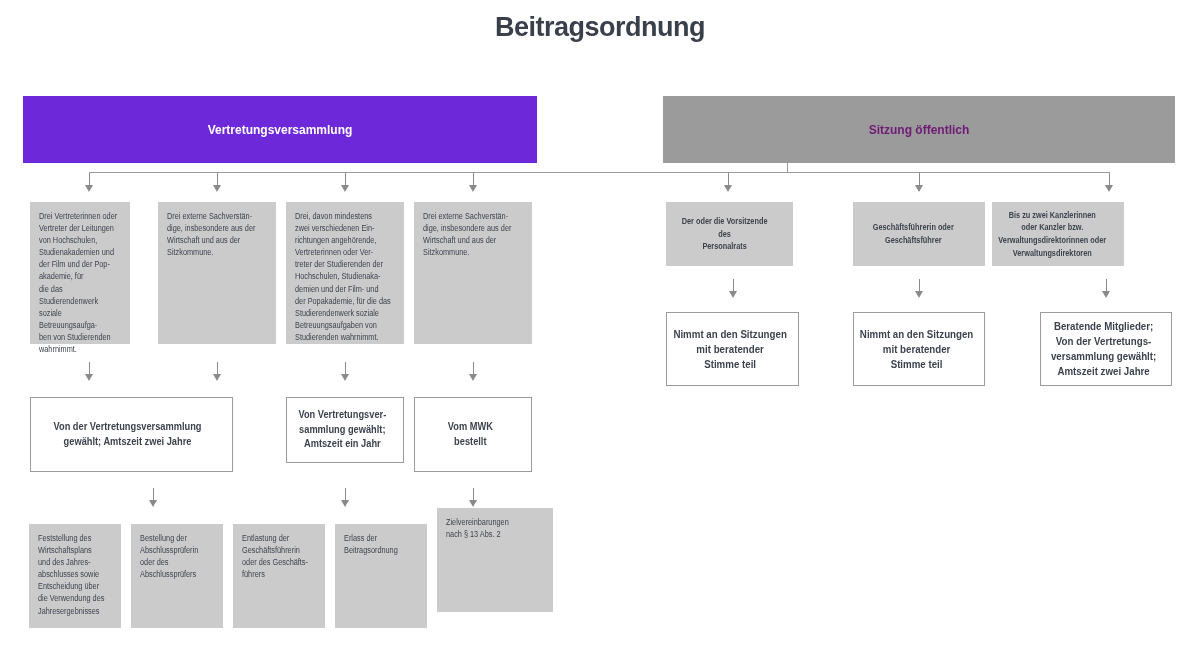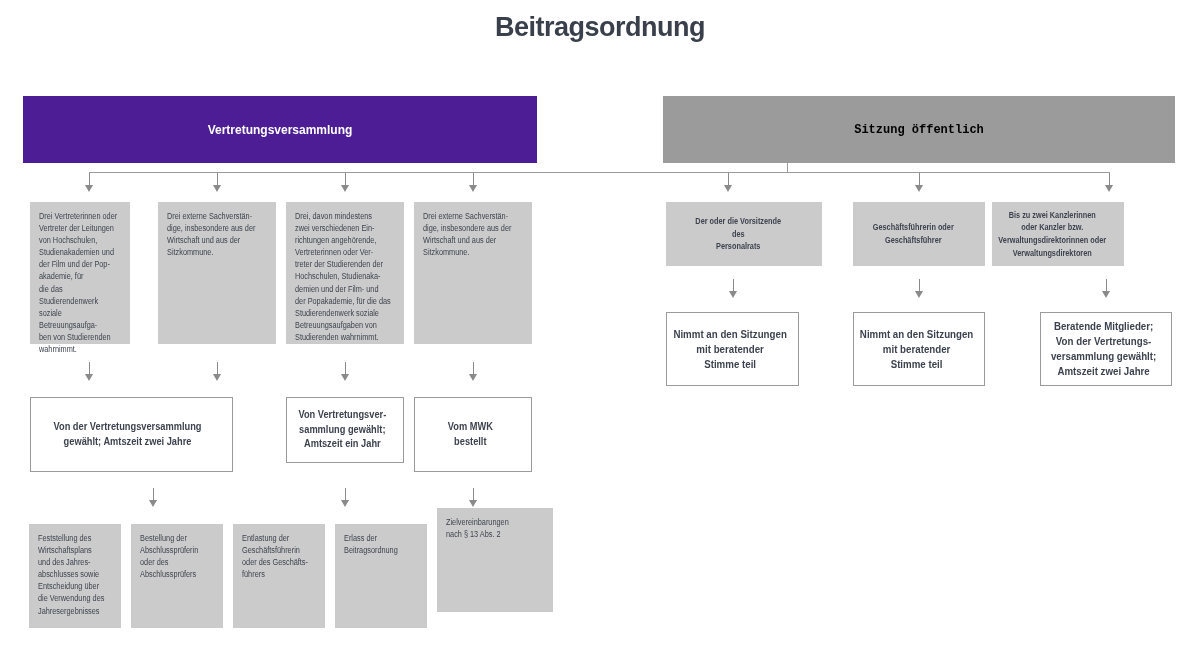--- a/index.html
+++ b/index.html
@@ -10,22 +10,22 @@
   }
   .title {
     position:absolute; left:0; right:0; top:12px; text-align:center;
     font-size:27px; font-weight:bold; color:#39404b; letter-spacing:-0.5px;
   }
   .hdr {
     position:absolute; top:96px; height:67px;
     display:flex; align-items:center; justify-content:center;
     font-size:12px; font-weight:bold; text-align:center;
   }
-  .hdr-cyan { left:23px; width:514px; background:#4c1d95; color:#ffffff; }
-  .hdr-gray { left:663px; width:512px; background:#9b9b9b; color:#000000;font-family:Liberation Mono, monospace; }
+  .hdr-cyan { left:23px; width:514px; background:#6d28d9; color:#ffffff; }
+  .hdr-gray { left:663px; width:512px; background:#9b9b9b; color:#701a75; }
 
   .hline { position:absolute; left:89px; top:172px; width:1021px; height:1px; background:#9b9b9b; }
   .vstub { position:absolute; left:787px; top:163px; width:1px; height:10px; background:#9b9b9b; }
 
   .arr { position:absolute; width:9px; height:19px; }
   .arr::before { content:""; position:absolute; left:4px; top:0; width:1px; height:12px; background:#8a8a8a; }
   .arr::after  { content:""; position:absolute; left:0; top:12px; width:0; height:0;
                  border-left:4.5px solid transparent; border-right:4.5px solid transparent;
                  border-top:7px solid #8a8a8a; }
 
@@ -174,21 +174,21 @@
 Beitragsordnung</div>
       </div>
   </div>
   <div class="gbox" style="left:437px;top:508px;width:116px;height:104px">
     <div class="pad">
         <div class="txt t-sm cond">Zielvereinbarungen
 nach § 13 Abs. 2</div>
       </div>
   </div>
 
-  <div class="gbox center" style="left:666px;top:202px;width:156px;height:64px">
+  <div class="gbox center" style="left:666px;top:202px;width:127px;height:64px">
     <div class="txt t-sm-b cond-c">Der oder die Vorsitzende
 des
 Personalrats</div>
   </div>
   <div class="gbox center" style="left:853px;top:202px;width:132px;height:64px">
     <div class="txt t-sm-b cond-c">Geschäftsführerin oder
 Geschäftsführer</div>
   </div>
   <div class="gbox center" style="left:992px;top:202px;width:132px;height:64px">
     <div class="txt t-sm-b cond-c">Bis zu zwei Kanzlerinnen

